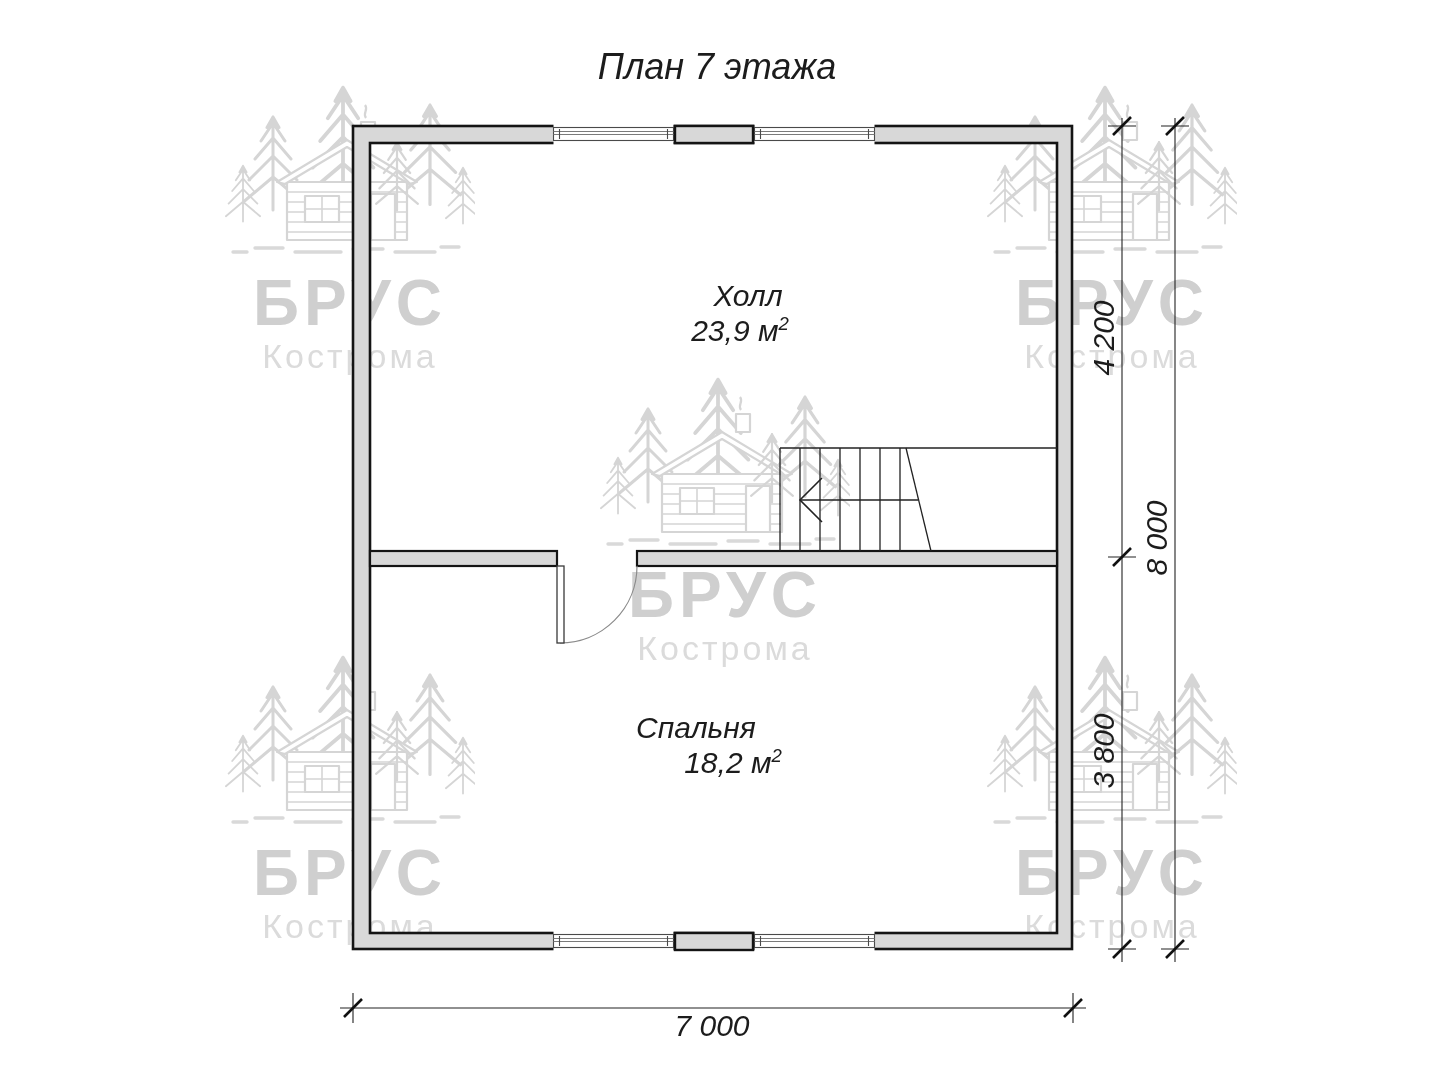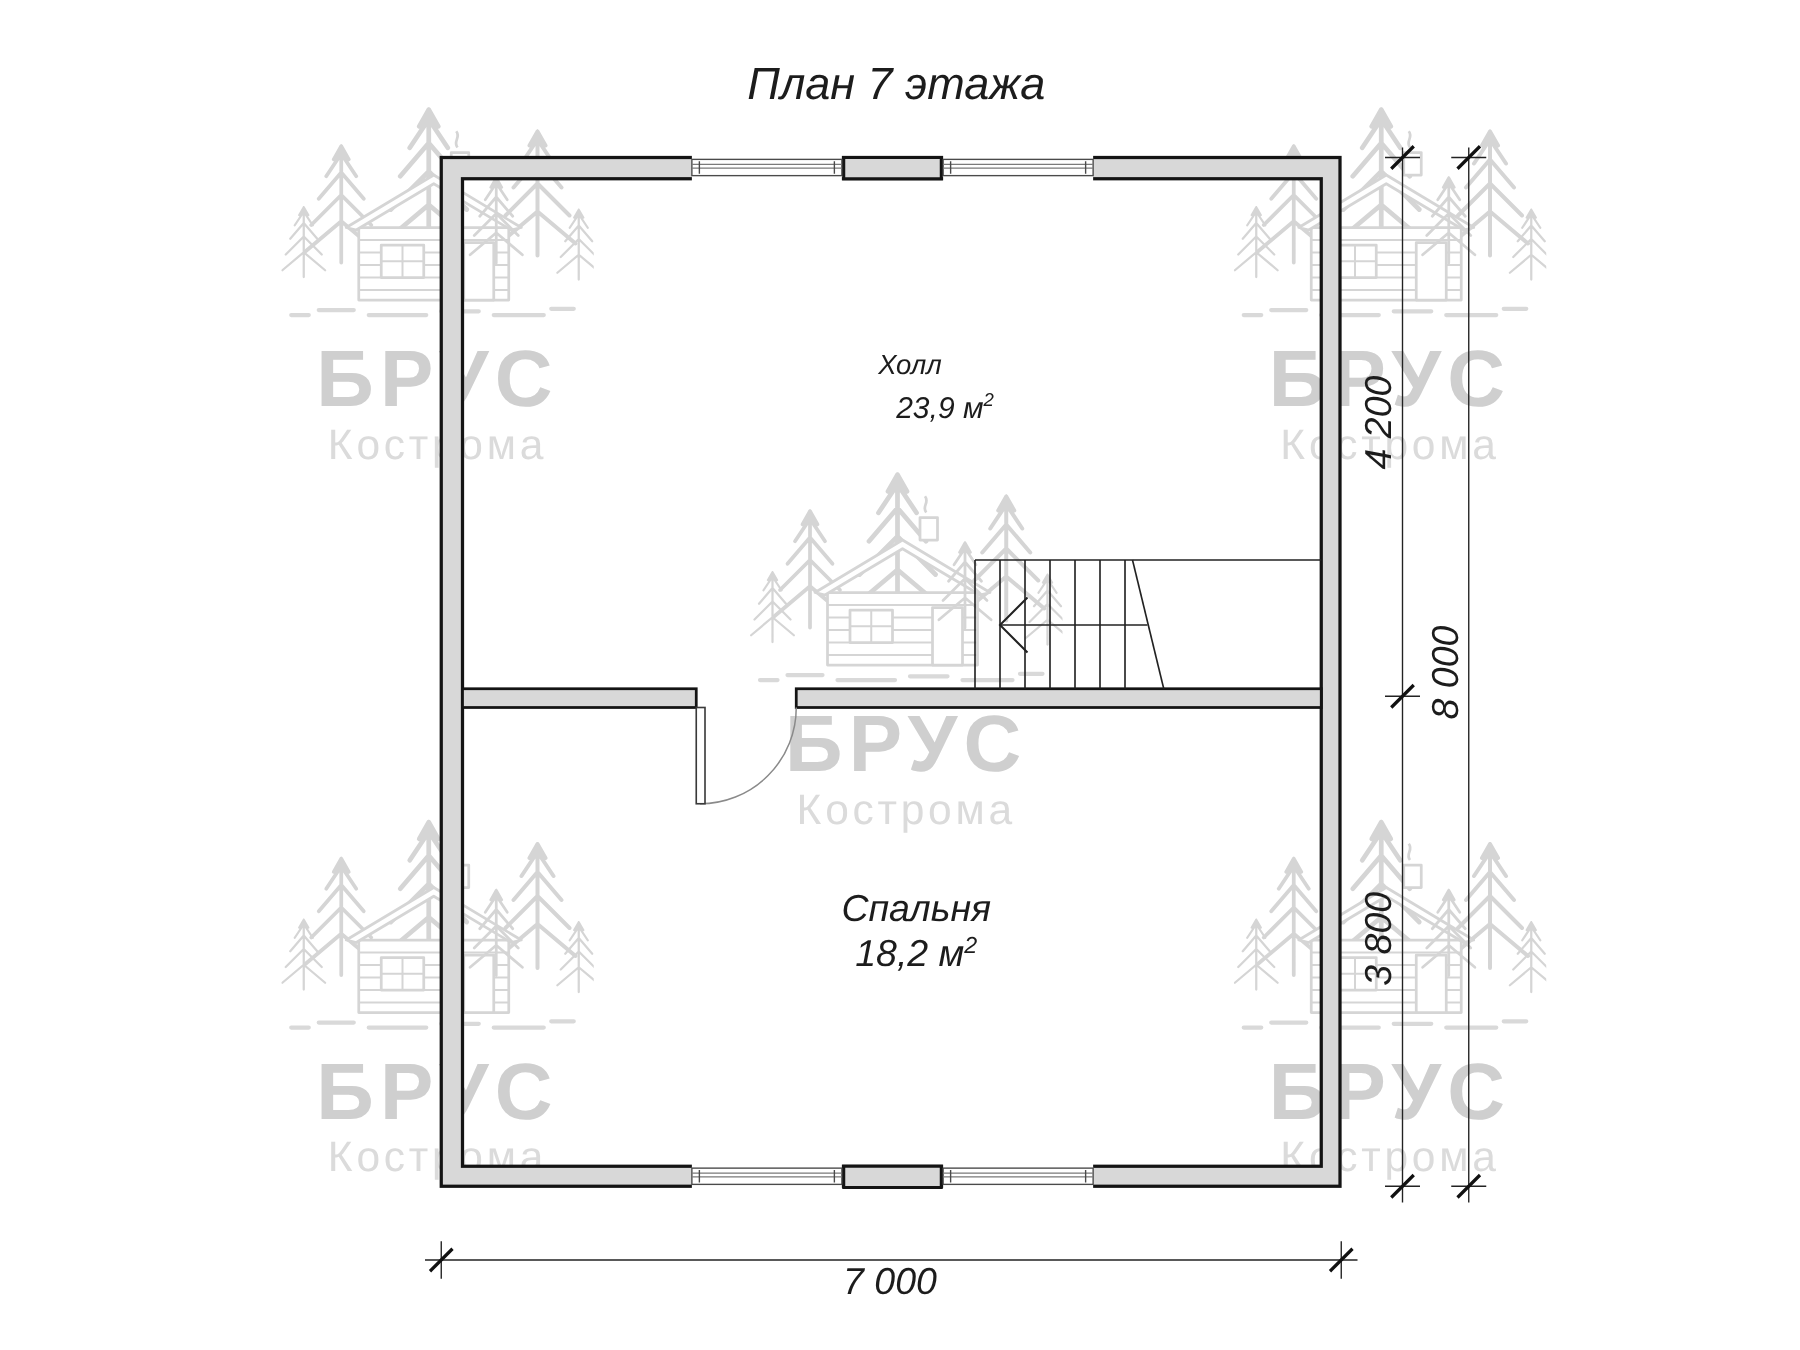--- a/index.html
+++ b/index.html
@@ -9,23 +9,23 @@
   .wm{position:absolute;width:260px;text-align:center;z-index:1;user-select:none;}
   .wm .wm-graphic{display:block;margin:0 auto;}
   .wm .wm-brand{font-size:64px;font-weight:700;letter-spacing:5px;color:#cfcfcf;line-height:64px;margin-top:6px;}
   .wm .wm-city{font-size:34px;font-weight:400;letter-spacing:3px;color:#dbdbdb;line-height:38px;margin-top:2px;}
   
   #plan-svg{position:absolute;left:0;top:0;z-index:2;}
   
   .lbl{position:absolute;z-index:3;font-style:italic;color:#1c1c1c;text-align:center;white-space:nowrap;}
   .lbl sup{font-size:62%;}
   #page-title{left:497px;top:46px;width:440px;font-size:36px;}
-  #hall-name{left:628px;top:279px;width:200px;font-size:22px;}
-  #hall-area{left:656px;top:313px;width:200px;font-size:24px;}
-  #bedroom-name{left:633px;top:711px;width:200px;font-size:30px;}
+  #hall-name{left:648px;top:279px;width:200px;font-size:30px;}
+  #hall-area{left:640px;top:313px;width:200px;font-size:30px;}
+  #bedroom-name{left:596px;top:711px;width:200px;font-size:30px;}
   #bedroom-area{left:633px;top:745px;width:200px;font-size:30px;}
   #dim-bottom{left:562px;top:961px;width:300px;font-size:30px;margin-top:48px;}
   .dim-vert{width:200px;height:36px;line-height:36px;font-size:30px;transform:rotate(-90deg);}
   #dim-4200{left:1004px;top:320px;}
   #dim-3800{left:1004px;top:733px;}
   #dim-8000{left:1057px;top:520px;}
 </style>
 </head>
 <body>
 

